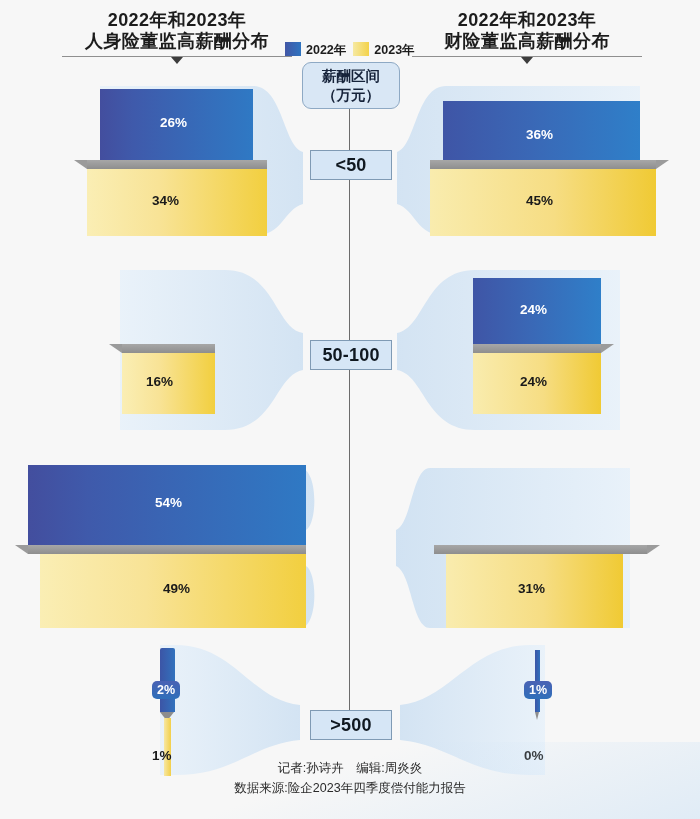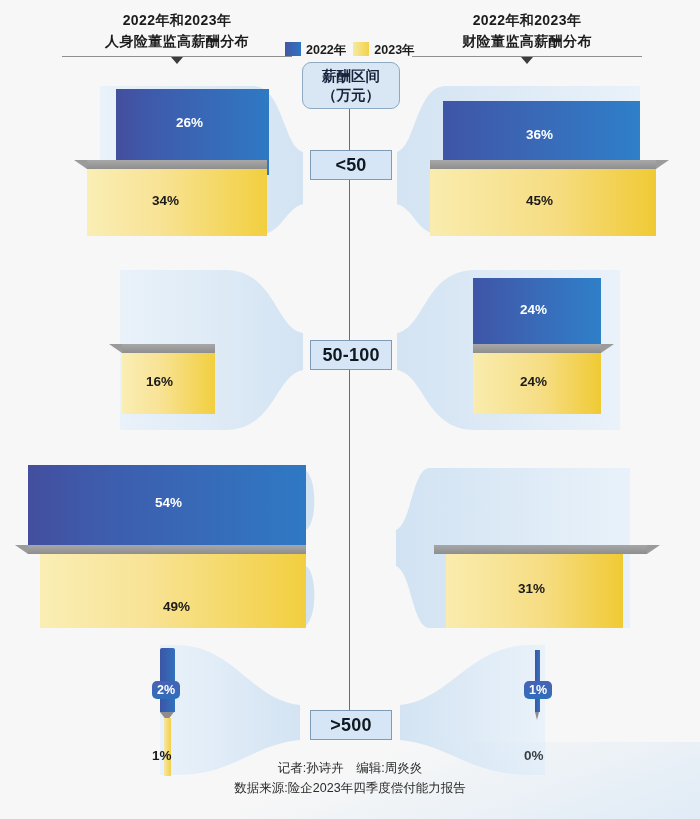--- a/index.html
+++ b/index.html
@@ -7,21 +7,21 @@
     width:700px;height:819px;
     background:#f7f7f7;
     font-family:"Liberation Sans","DejaVu Sans",sans-serif;
     overflow:hidden;
     position:relative;
   }
   #stage{position:absolute;left:0;top:0;width:700px;height:819px;overflow:hidden;background:#f7f7f7;}
 
   
   .title-block{position:absolute;text-align:center;color:#1c1c1c;}
-  .title-line{font-size:14px;font-weight:700;letter-spacing:.4px;line-height:21px;white-space:nowrap;}
+  .title-line{font-size:18px;font-weight:700;letter-spacing:.4px;line-height:21px;white-space:nowrap;}
   .title-rule{height:1px;background:#8f8f8f;margin-top:4px;}
   .title-arrow{width:0;height:0;margin:0 auto;border-left:6px solid transparent;border-right:6px solid transparent;border-top:7px solid #3c3c3c;}
 
   #title-left{left:62px;top:10px;width:230px;}
   #title-right{left:412px;top:10px;width:230px;}
 
   
   #legend{position:absolute;left:285px;top:22px;display:flex;align-items:center;gap:7px;font-size:12.5px;font-weight:700;color:#1c1c1c;}
   .legend-item{display:flex;gap:5px;margin-top:20px;}
   .legend-swatch{width:16px;height:14px;display:block;}
@@ -162,21 +162,21 @@
     <svg width="700" height="130" viewBox="0 0 700 130">
       <path d="M160,0 L175,0 C235,0 250,55 300,60 L300,95 C250,100 235,130 175,130 L160,130 Z" fill="url(#gl1)" opacity="0.85"></path>
       <path d="M400,60 C450,55 470,0 530,0 L545,0 L545,130 L530,130 C470,130 450,100 400,95 Z" fill="url(#gr1)" opacity="0.85"></path>
     </svg>
   </div>
 
   <div class="center-label" style="left:310px;top:150px;">&lt;50</div>
   <div class="center-label" style="left:310px;top:340px;">50-100</div>
   <div class="center-label" style="left:310px;top:710px;">&gt;500</div>
 
-  <div class="bar blue" style="left:100px;top:89px;width:153px;height:86px;margin-left:16px;">
+  <div class="bar blue" style="left:100px;top:89px;width:153px;height:86px;">
     <span class="face"></span>
     <span class="val on-blue" style="left:60px;top:26px;">26%</span>
   </div>
   <div class="slab cap-left" style="left:87px;top:160px;width:180px;"></div>
 
   <div class="bar yellow" style="left:87px;top:169px;width:180px;height:67px;">
     <span class="face"></span>
     <span class="val on-yellow" style="left:65px;top:24px;">34%</span>
   </div>
 
@@ -210,21 +210,21 @@
   </div>
 
   <div class="bar blue" style="left:28px;top:465px;width:278px;height:80px;">
     <span class="face"></span>
     <span class="val on-blue" style="left:127px;top:30px;">54%</span>
   </div>
   <div class="slab cap-left" style="left:28px;top:545px;width:278px;"></div>
 
   <div class="bar yellow" style="left:40px;top:554px;width:266px;height:74px;">
     <span class="face"></span>
-    <span class="val on-yellow" style="left:123px;top:45px;">49%</span>
+    <span class="val on-yellow" style="left:123px;top:27px;">49%</span>
   </div>
 
   <div class="slab cap-right" style="left:434px;top:545px;width:213px;"></div>
 
   <div class="bar yellow rtl" style="left:446px;top:554px;width:177px;height:74px;">
     <span class="face"></span>
     <span class="val on-yellow" style="left:72px;top:27px;">31%</span>
   </div>
 
   <div class="thin-blue" style="left:160px;top:648px;width:15px;height:64px;border-radius:2px 2px 0 0;"></div>

